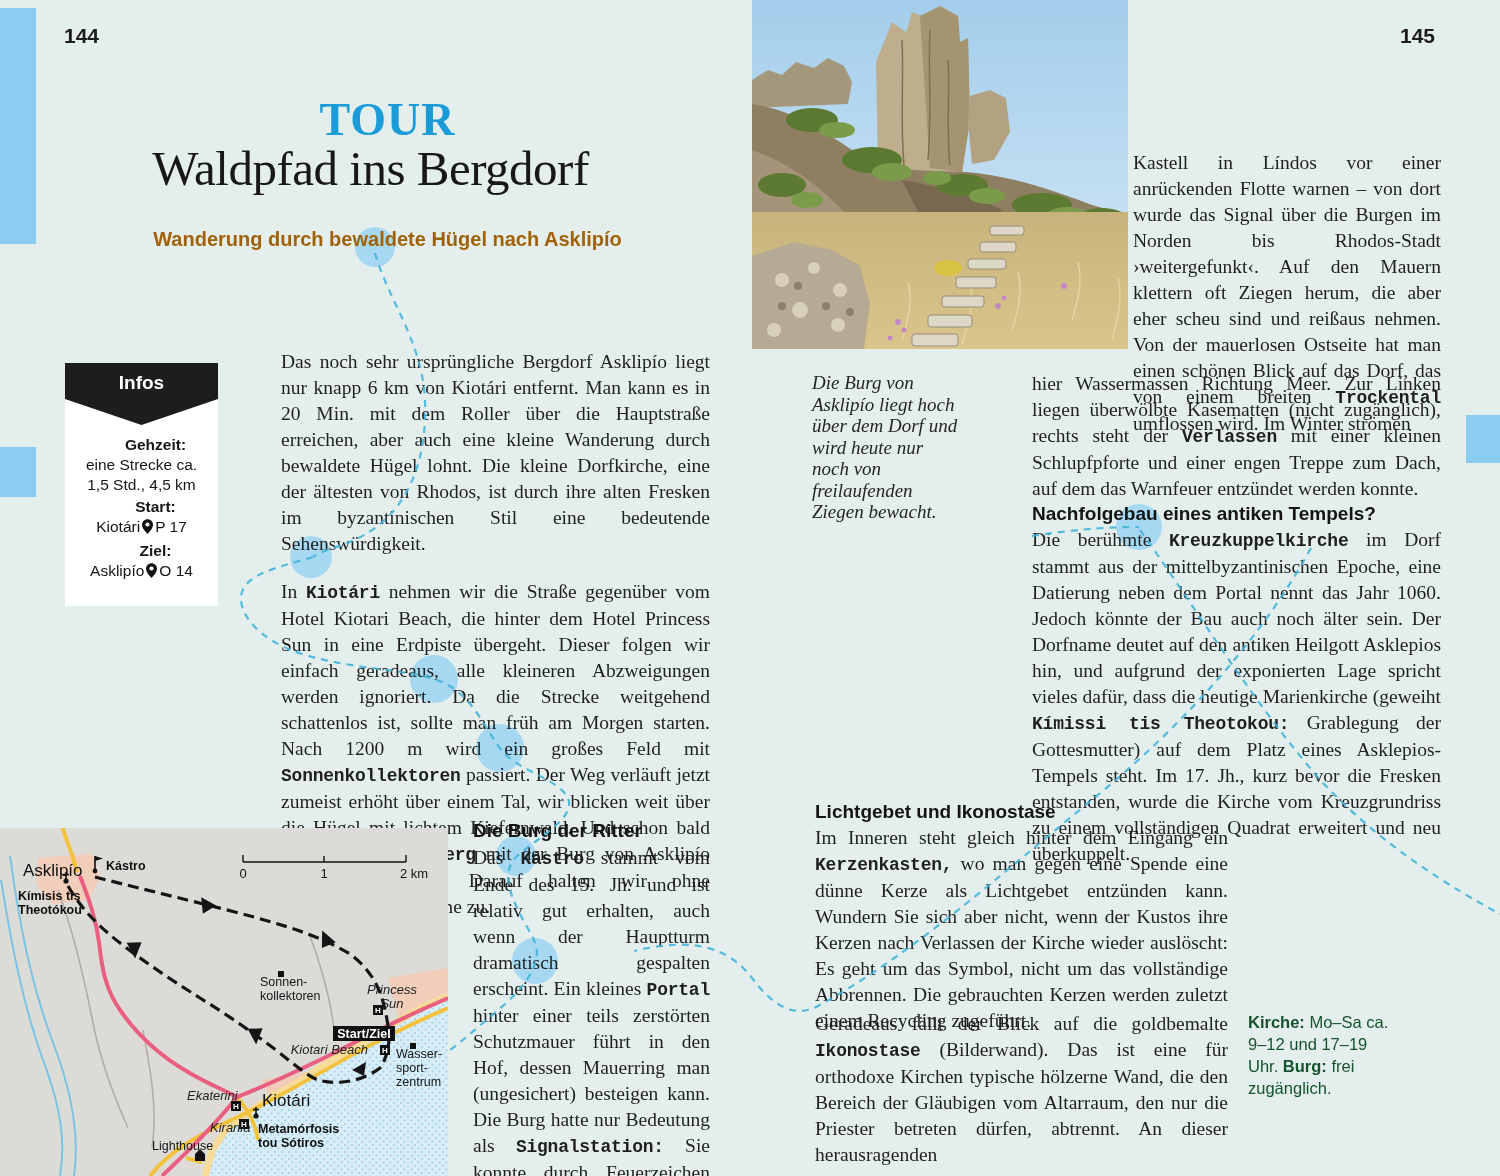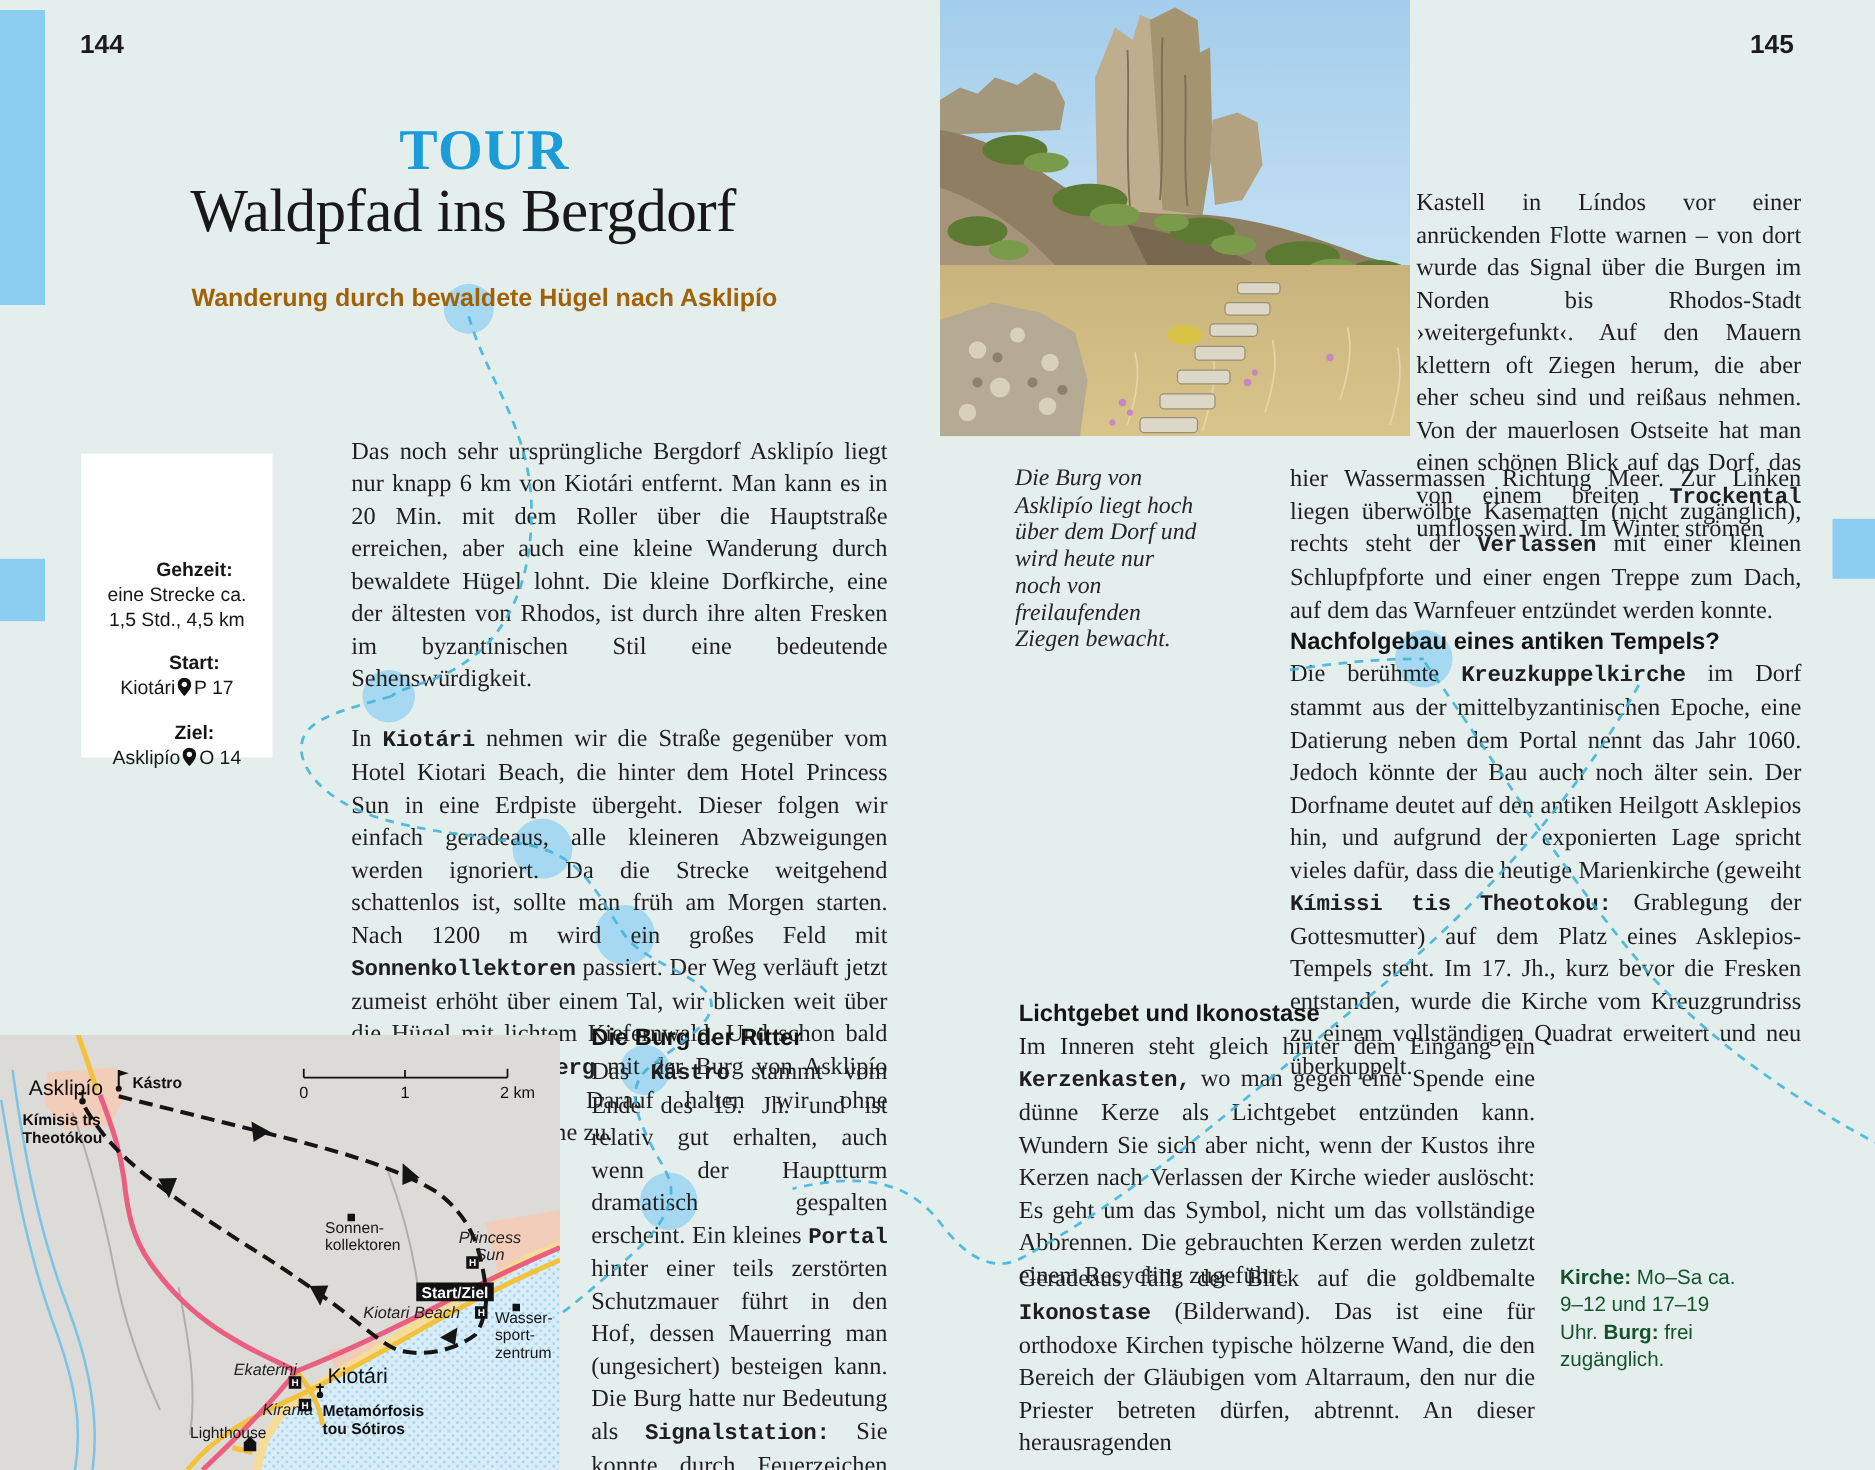--- a/index.html
+++ b/index.html
@@ -15,21 +15,21 @@
   .title{font:400 49px "Liberation Serif",serif;color:#181818;text-align:center;letter-spacing:-0.5px;}
   .subtitle{font:bold 20px "Liberation Sans",sans-serif;color:#a16207;text-align:center;}
   
   .infobox{position:absolute;left:65px;top:363px;width:153px;height:243px;background:#fff;}
   .infobox .banner{position:absolute;top:0;left:0;right:0;height:62px;background:#1d1d1b;
      clip-path:polygon(0 0,100% 0,100% 58%,50% 100%,0 58%);}
   .infobox .banner span{display:block;text-align:center;margin-top:9px;
      font:bold 19px "Liberation Sans",sans-serif;color:#fff;}
   .infobox .content{position:absolute;top:70px;left:0;right:0;text-align:center;
      font:15.5px/20px "Liberation Sans",sans-serif;color:#161616;}
-  .infobox .lbl{font-weight:bold;margin-top:14px;padding-left:28px;}
+  .infobox .lbl{font-weight:bold;margin-top:2px;padding-left:28px;}
   .pin{display:inline-block;vertical-align:-2px;margin:0 2px;}
   
   .rt{font-family:"Liberation Serif",serif;font-size:19.5px;line-height:26px;color:#1f1f1f;
       text-align:justify;}
   .rt b{font-family:Liberation Mono, monospace;font-weight:700;font-size:0.92em;letter-spacing:-0.2px;}
   .rt p{margin:0 0 22px 0;}
   .shead{font:bold 19px "Liberation Sans",sans-serif;color:#141414;}
   .caption{font:italic 19px/21.5px "Liberation Serif",serif;color:#262626;text-align:left;}
   .note{font:16.5px/22px "Liberation Sans",sans-serif;color:#14532d;text-align:left;}
   .note b{font-weight:bold;}
@@ -62,20 +62,23 @@
 <div class="tab" style="left:1466px;top:415px;width:34px;height:48px;z-index:2;"></div>
 
 <div class="abs pagenum" style="left:64px;top:24px;z-index:4;">144</div>
 <div class="abs pagenum" style="left:1400px;top:24px;width:52px;z-index:4;">145</div>
 
 <div class="abs kicker" style="left:80px;top:93px;width:615px;z-index:4;">TOUR</div>
 <div class="abs title" style="left:63px;top:140px;width:615px;z-index:4;">Waldpfad ins Bergdorf</div>
 <div class="abs subtitle" style="left:80px;top:228px;width:615px;z-index:4;">Wanderung durch bewaldete Hügel nach Asklipío</div>
 
 <div class="infobox" style="z-index:4;">
+  <div class="banner">
+    <span>Infos</span>
+  </div>
   <div class="content">
     <div class="lbl">Gehzeit:</div>
     <div>eine Strecke ca.</div>
     <div>1,5 Std., 4,5 km</div>
     <div class="lbl">Start:</div>
     <div>
       <span>Kiotári</span><span class="pin"><svg width="11" height="15" viewBox="0 0 12 16">
             <path d="M6 0C2.7 0 0 2.7 0 6c0 4.4 6 10 6 10s6-5.6 6-10C12 2.7 9.3 0 6 0z" fill="#111"></path>
             <circle cx="6" cy="5.8" r="2.3" fill="#fff"></circle>
           </svg></span><span>P 17</span>

